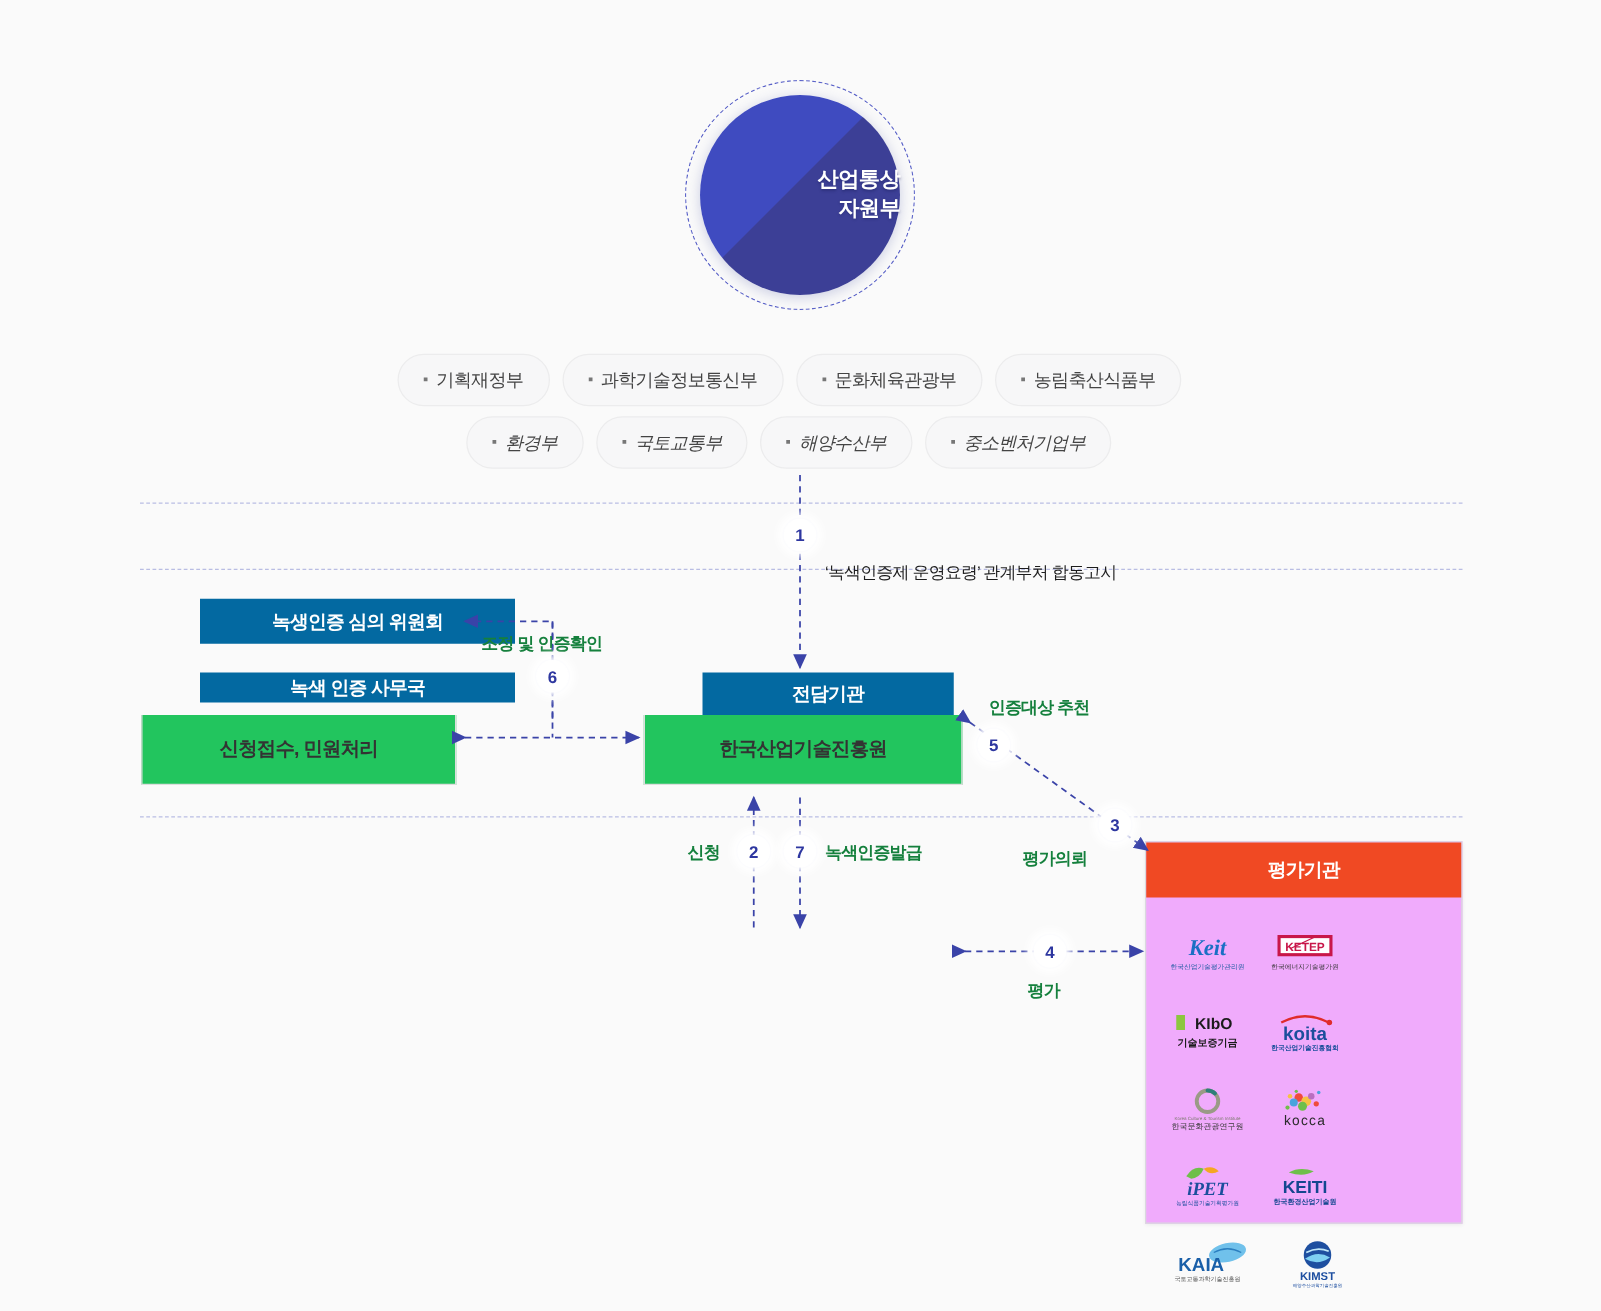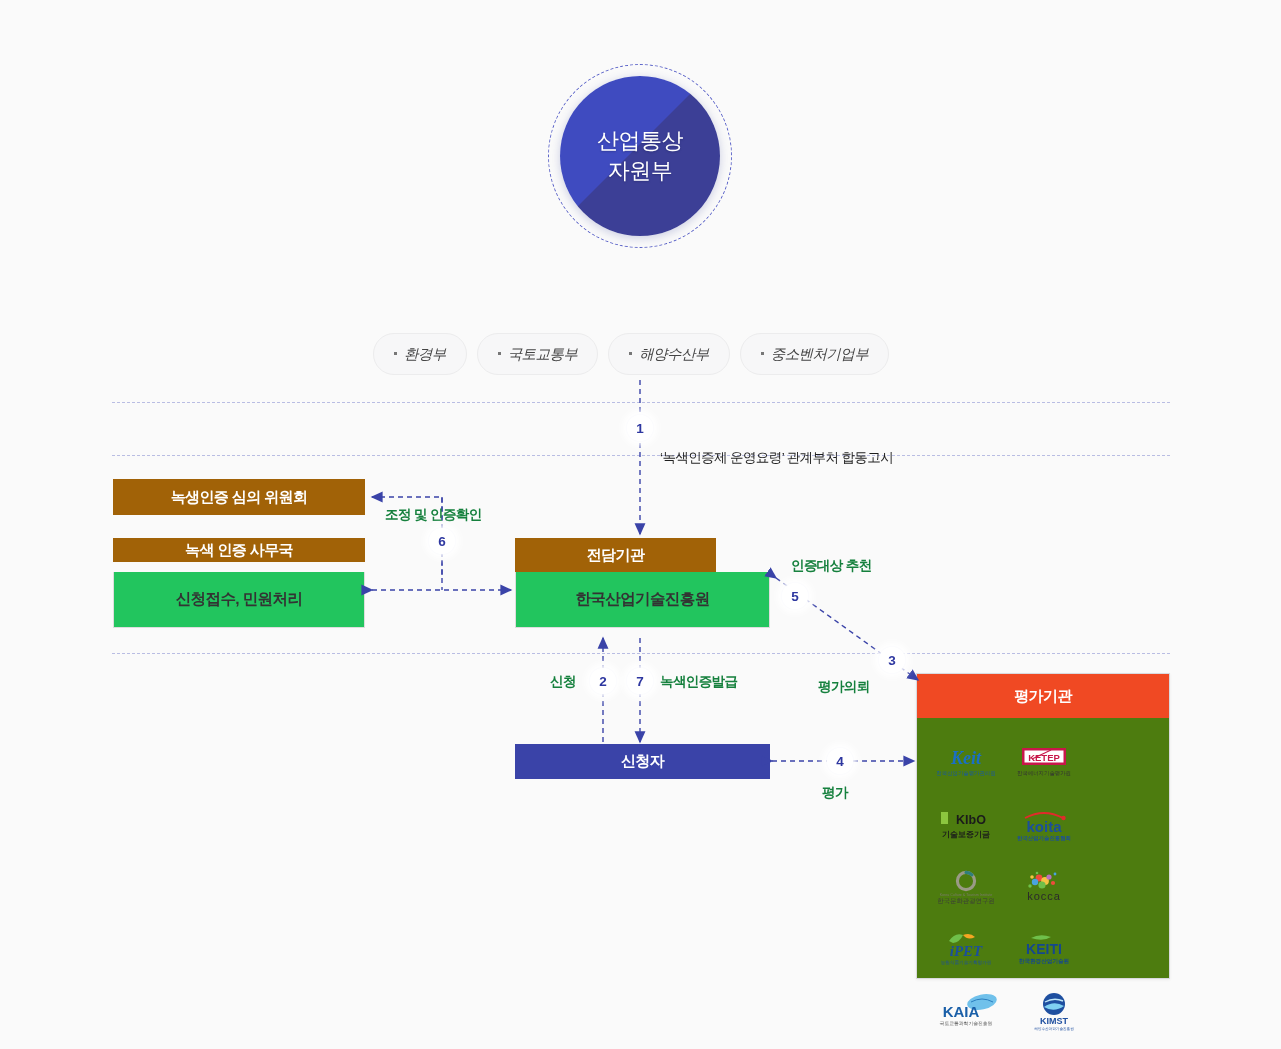--- a/index.html
+++ b/index.html
@@ -19,22 +19,22 @@
   }
   .circle{
     position:absolute;left:560px;top:76px;width:160px;height:160px;
     border-radius:50%;
     background:
       linear-gradient(135deg,#3f4bc0 0%,#3f4bc0 46%,#3c3f96 46.5%,#3c3f96 100%);
     box-shadow:0 2px 10px rgba(60,70,160,.25);
   }
   .circle .ctext{
     position:absolute;inset:0;display:flex;flex-direction:column;
-    align-items:center;justify-content:center;
-    color:#fff;font-size:22px;font-weight:normal;line-height:1.35;
+    align-items:flex-end;justify-content:center;
+    color:#fff;font-size:17px;font-weight:bold;line-height:1.35;
     letter-spacing:-.5px;text-shadow:0 1px 2px rgba(20,25,80,.35);
   }
 
   
   .pill-row{position:absolute;display:flex;gap:10px;}
   .pill{
     height:42px;border-radius:21px;background:#f7f7f8;border:1px solid #ececed;
     display:flex;align-items:center;justify-content:center;
     padding:0 20px;font-size:14.5px;color:#444;letter-spacing:-.6px;
     box-sizing:border-box;white-space:nowrap;
@@ -45,37 +45,37 @@
   }
 
   
   .hsep{
     position:absolute;height:0;border-top:1px dashed #b9bde3;
   }
 
   
   .box{position:absolute;box-sizing:border-box;}
   .box-head{
-    background:#a16207;color:#fff;font-size:15px;font-weight:bold;
-    display:flex;align-items:center;justify-content:center;letter-spacing:-.6px;
+    background:#0369a1;color:#fff;font-size:15px;font-weight:bold;
+    display:flex;align-items:center;justify-content:center;letter-spacing:-.6px;margin-left:47px;
   }
   .box-body{
     background:#22c55e;border:1px solid #ddd;border-top:none;
     color:#333;font-size:15.5px;font-weight:bold;letter-spacing:-.6px;
     display:flex;align-items:center;justify-content:center;
   }
   .solidbox{
     background:#3a43a8;color:#fff;font-size:15px;font-weight:bold;
     display:flex;align-items:center;justify-content:center;letter-spacing:-.6px;
   }
 
   
   .eval-panel{
     position:absolute;left:916px;top:673px;width:254px;height:306px;
-    background:#4d7c0f;border:1px solid #d9d9de;box-sizing:border-box;
+    background:#f0abfc;border:1px solid #d9d9de;box-sizing:border-box;
     box-shadow:0 1px 3px rgba(0,0,0,.06);
   }
   .eval-head{
     height:44px;background:#f04923;color:#fff;font-size:15px;font-weight:bold;
     display:flex;align-items:center;justify-content:center;letter-spacing:-.6px;
   }
   .logo-grid{
     display:flex;flex-wrap:wrap;padding:14px 10px 0 10px;box-sizing:border-box;
   }
   .logo-cell{
@@ -109,20 +109,38 @@
 <div id="stage">
 
   <div class="ring"></div>
   <div class="circle">
     <div class="ctext">
       <span>산업통상</span>
       <span>자원부</span>
     </div>
   </div>
 
+  <div class="pill-row" style="left:318px;top:283px;">
+    <div class="pill">
+      <span class="dot"></span>
+      <span>기획재정부</span>
+    </div>
+    <div class="pill">
+      <span class="dot"></span>
+      <span>과학기술정보통신부</span>
+    </div>
+    <div class="pill">
+      <span class="dot"></span>
+      <span>문화체육관광부</span>
+    </div>
+    <div class="pill">
+      <span class="dot"></span>
+      <span>농림축산식품부</span>
+    </div>
+  </div>
 
   <div class="pill-row" style="left:373px;top:333px;font-style:italic;">
     <div class="pill">
       <span class="dot"></span>
       <span>환경부</span>
     </div>
     <div class="pill">
       <span class="dot"></span>
       <span>국토교통부</span>
     </div>
@@ -176,23 +194,20 @@
     <span>신청접수, 민원처리</span>
   </div>
 
   <div class="box box-head" style="left:515px;top:538px;width:201px;height:34px;">
     <span>전담기관</span>
   </div>
   <div class="box box-body" style="left:515px;top:572px;width:255px;height:56px;">
     <span>한국산업기술진흥원</span>
   </div>
 
-  <div class="box solidbox" style="left:515px;top:744px;width:255px;height:35px;">
-    <span>신청자</span>
-  </div>
 
   <div class="eval-panel">
     <div class="eval-head">
       <span>평가기관</span>
     </div>
     <div class="logo-grid">
 
       <div class="logo-cell">
         <svg width="66" height="34" viewBox="0 0 66 34" aria-hidden="true">
           <text x="33" y="18" text-anchor="middle" font-family="Liberation Serif, serif" font-size="18" font-style="italic" font-weight="bold" fill="#1a6fc4">Keit</text>

